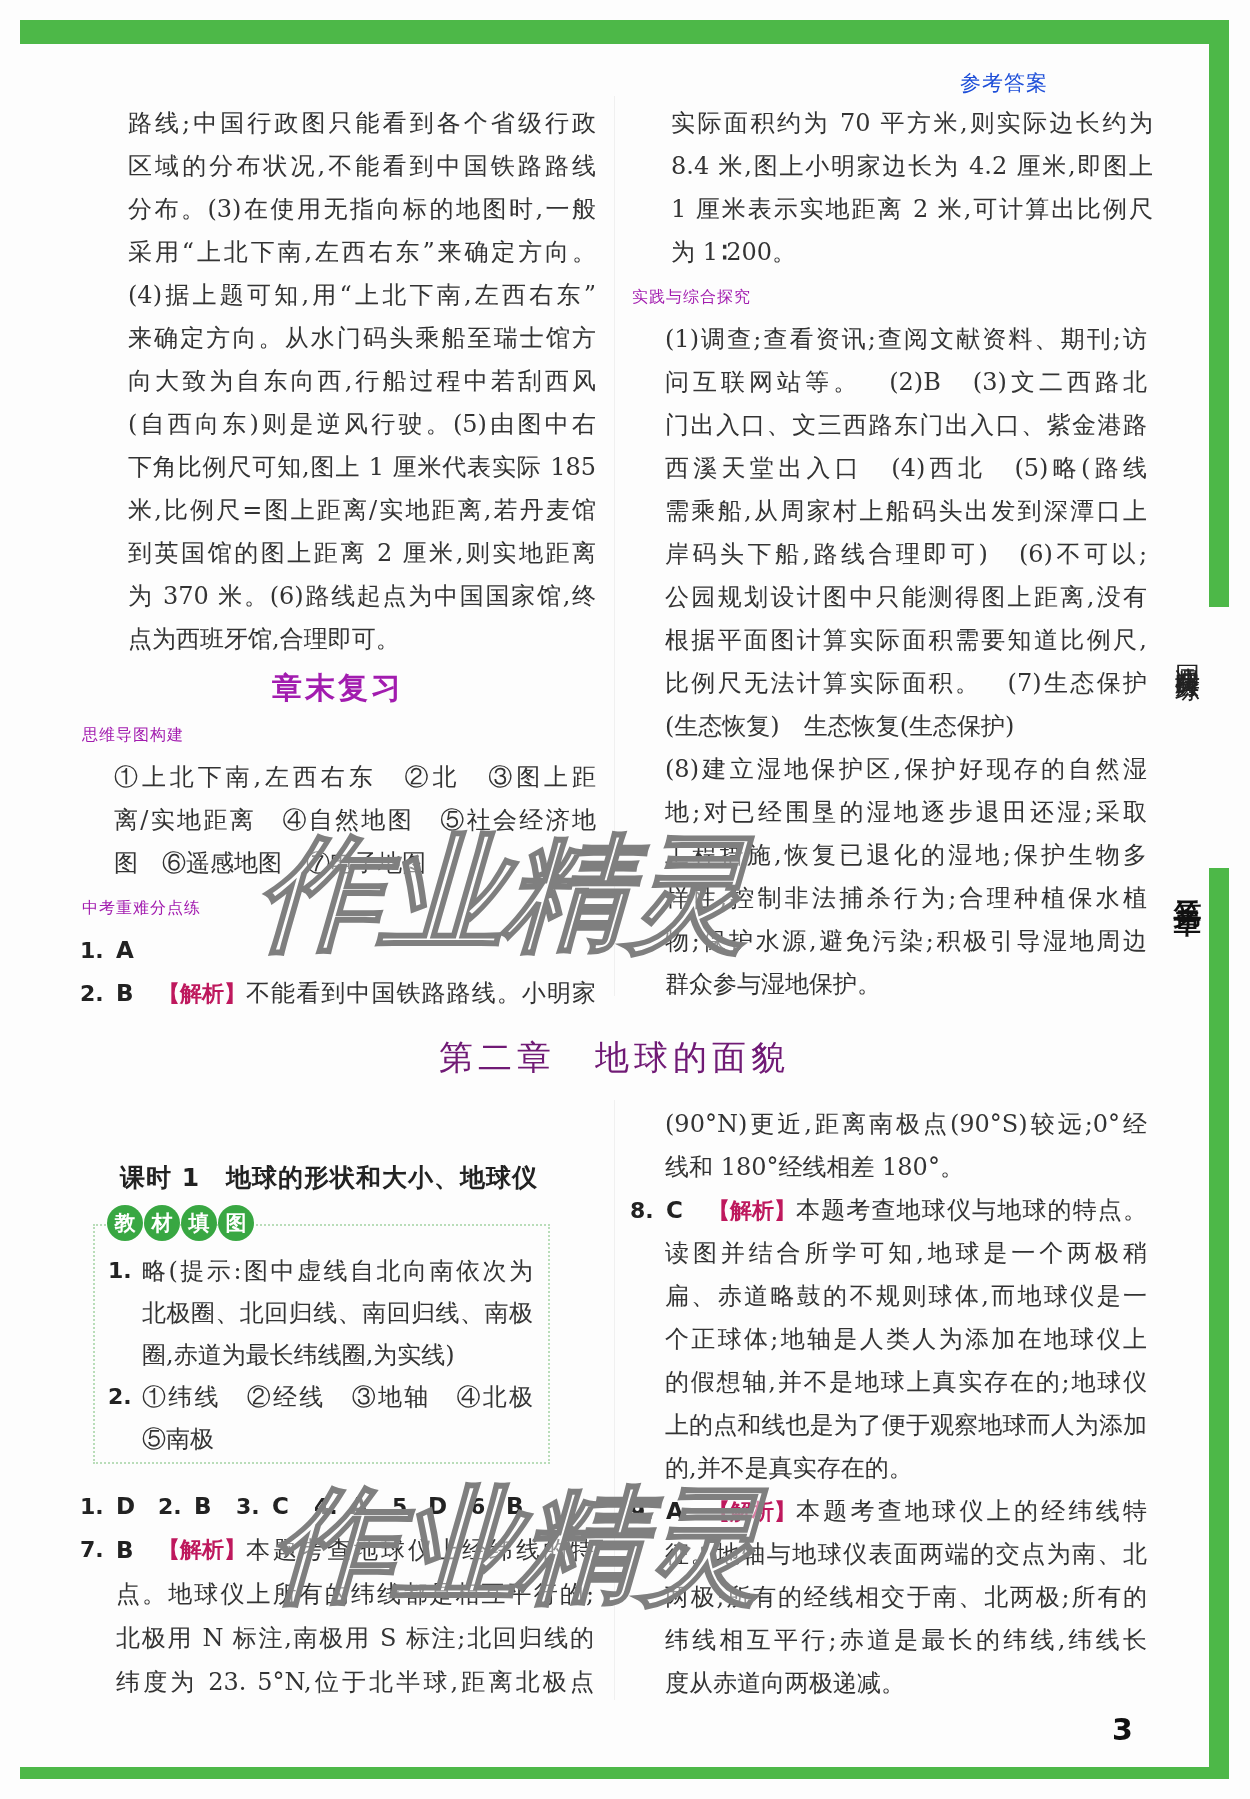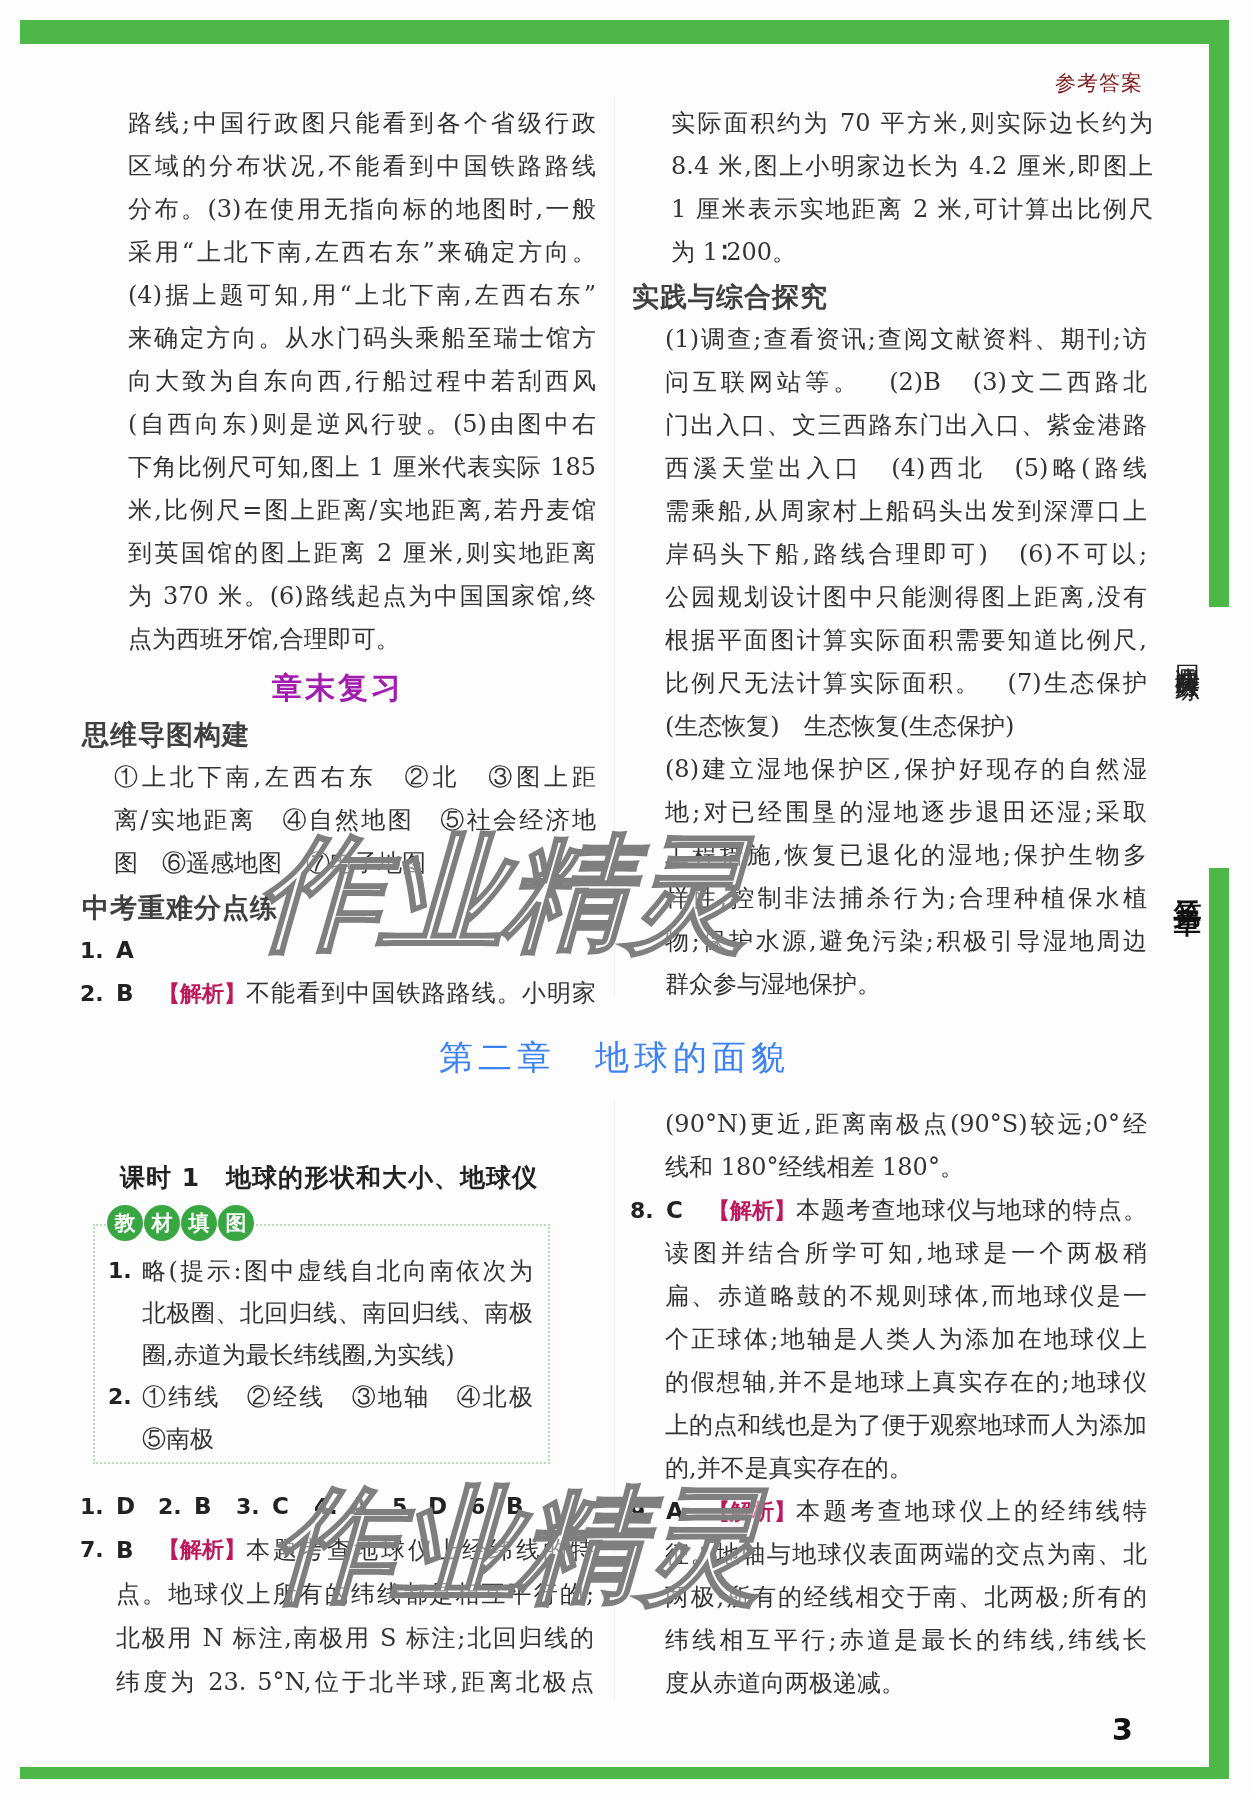--- a/index.html
+++ b/index.html
@@ -9,21 +9,21 @@
 .sans{font-family:"DejaVu Sans","Liberation Sans",sans-serif}
 
 
 .frame-top{left:20px;top:20px;width:1209px;height:24px;background:#4db848}
 .frame-right-upper{left:1209px;top:20px;width:20px;height:587px;background:#4db848}
 .frame-right-lower{left:1209px;top:868px;width:20px;height:911px;background:#4db848}
 .frame-bottom{left:20px;top:1767px;width:1209px;height:12px;background:#4db848}
 .divider-1{left:614px;top:96px;width:1px;height:900px;background:#f0f0f0}
 .divider-2{left:614px;top:1100px;width:1px;height:600px;background:#f0f0f0}
 
-.running-header{left:960px;top:66px;width:183px;height:34px;line-height:34px;text-align:right;font-size:21px;color:#7f1d1d;letter-spacing:1px}
+.running-header{left:960px;top:66px;width:183px;height:34px;line-height:34px;text-align:left;font-size:21px;color:#1d4ed8;letter-spacing:1px}
 .side-series{left:1170px;top:645px;width:34px;font-size:25px;line-height:34px;writing-mode:vertical-rl;text-orientation:upright;letter-spacing:2px;color:#222}
 .side-chapter{left:1169px;top:878px;width:36px;font-size:28px;line-height:36px;font-weight:bold;writing-mode:vertical-rl;text-orientation:upright;letter-spacing:3px;color:#111}
 
 
 .body{font-size:24px;color:#333}
 .line{height:43px;line-height:43px;text-align:justify;text-align-last:justify}
 .line.last{text-align-last:left}
 .h42 .line,.h42 .row{height:42px;line-height:42px}
 .h44 .line,.h44 .row{height:44px;line-height:44px}
 .ind48{margin-left:48px}
@@ -31,35 +31,35 @@
 .ind36{margin-left:36px}
 .ind35{margin-left:35px}
 
 .row{display:flex;align-items:center;height:43px;line-height:43px}
 .num{flex:none;width:36px;font-family:"DejaVu Sans","Liberation Sans",sans-serif;font-weight:bold;font-size:22px;color:#222}
 .h42 .num{width:34px}
 .ans{flex:none;width:42px;font-family:"DejaVu Sans","Liberation Sans",sans-serif;font-weight:bold;font-size:23px;color:#222}
 .tag{flex:none;font-family:"DejaVu Sans","Liberation Sans",sans-serif;font-weight:bold;font-size:22px;color:#be185d}
 .txt{flex:1;min-width:0;text-align:justify;text-align-last:justify}
 
-.heading-bold{height:43px;line-height:43px;font-family:"DejaVu Sans","Liberation Sans",sans-serif;font-weight:bold;font-size:27px;color:#404040;letter-spacing:1px}
+.heading-bold{height:43px;line-height:43px;font-family:"DejaVu Sans","Liberation Sans",sans-serif;font-weight:normal;font-size:16px;color:#a21caf;letter-spacing:1px}
 .green-title{height:44px;line-height:44px;text-align:center;font-size:30px;font-weight:bold;color:#a21caf;letter-spacing:3px}
 
 
 .b-tl{left:80px;top:102px;width:516px}
 .b-review{left:80px;top:666px;width:516px}
 .b-mm-h{left:82px;top:713px}
 .b-mm{left:114px;top:756px;width:482px}
 .b-exam-h{left:82px;top:886px}
 .b-exam{left:80px;top:929px;width:516px}
 .b-tr{left:671px;top:102px;width:482px}
 .b-prac-h{left:632px;top:275px}
 .b-prac{left:665px;top:318px;width:482px}
 
-.b-chapter{left:20px;top:1032px;width:1189px;height:50px;line-height:50px;text-align:center;font-size:34px;letter-spacing:5px;color:#3b82f6}
+.b-chapter{left:20px;top:1032px;width:1189px;height:50px;line-height:50px;text-align:center;font-size:34px;letter-spacing:5px;color:#701a75}
 .b-sec{left:80px;top:1106px;width:516px}
 .b-lesson{left:120px;top:1156px;height:44px;line-height:44px;font-size:25px;font-weight:bold;letter-spacing:1px;color:#222}
 .b-box{left:93px;top:1224px;width:457px;height:240px;border:2px dotted #b9ddb9}
 .b-badges{left:107px;top:1205px;display:flex;gap:1px;z-index:2}
 .badge{width:36px;height:36px;border-radius:50%;background:#38a742;color:#fff;font-weight:bold;font-size:21px;text-align:center;line-height:36px}
 .b-boxitems{left:108px;top:1250px;width:425px}
 .b-choices{left:80px;top:1484px;height:44px;display:flex;align-items:center}
 .choice{display:flex;align-items:center;width:78px}
 .b-item7{left:80px;top:1528px;width:514px}
 .b-br{left:630px;top:1103px;width:517px}

